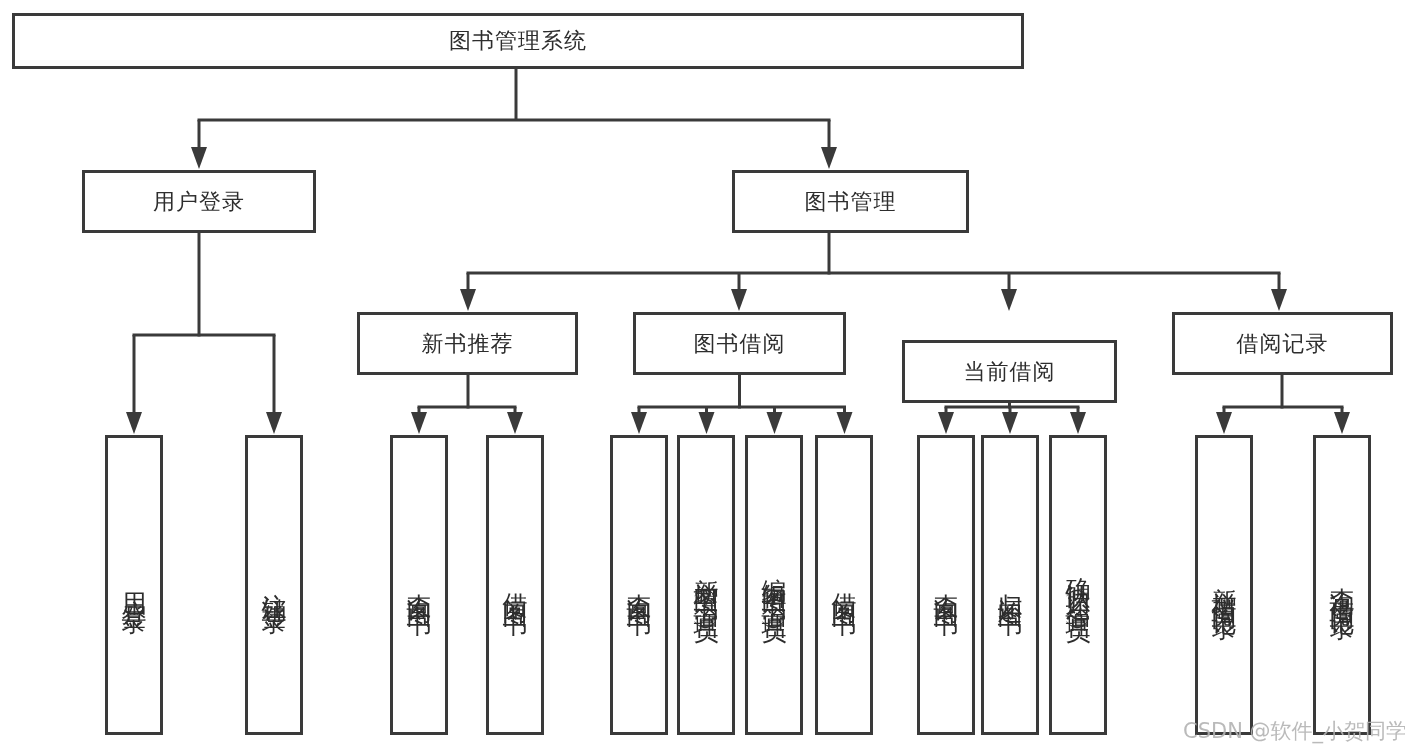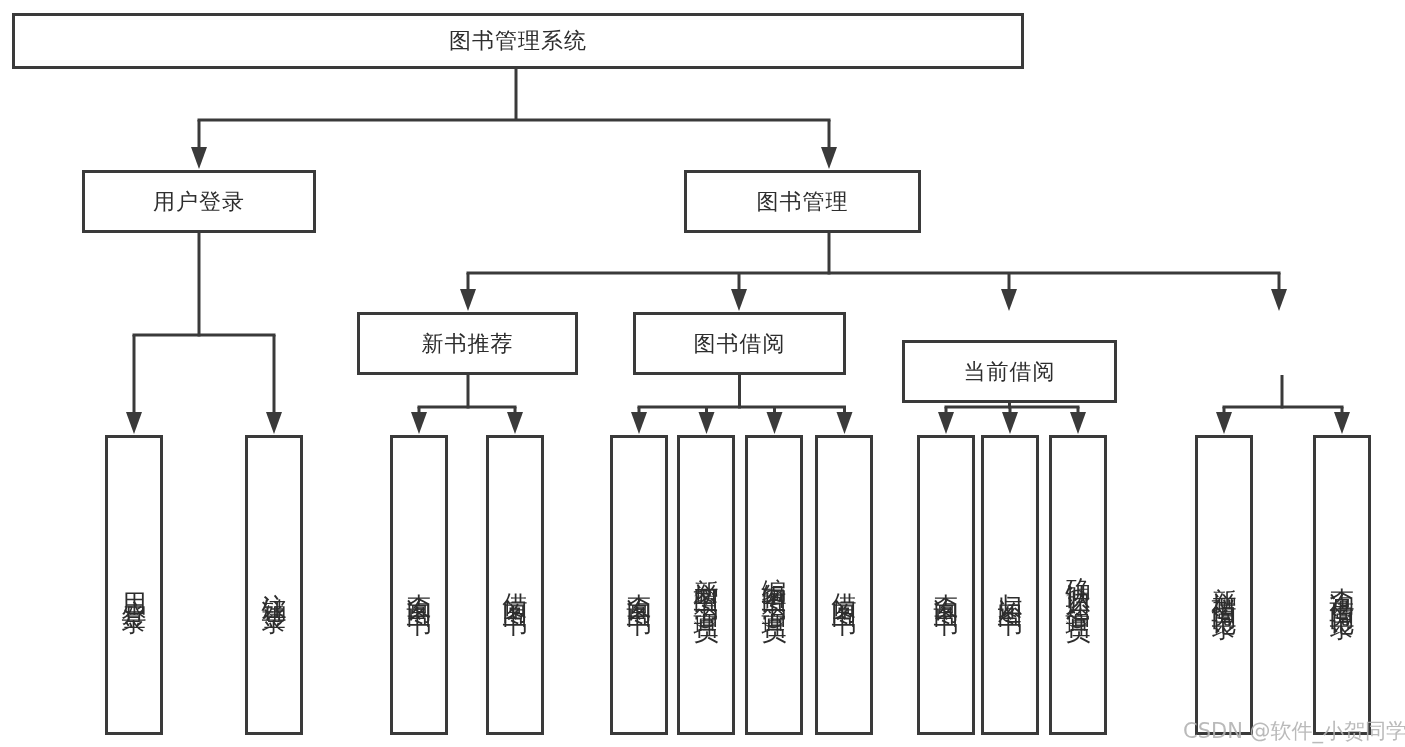--- a/index.html
+++ b/index.html
@@ -134,33 +134,36 @@
     </g>
   </svg>
 
   <div class="node h" style="left:12px; top:13px; width:1012px; height:56px;">
     <span>图书管理系统</span>
   </div>
 
   <div class="node h" style="left:82px; top:170px; width:234px; height:63px;">
     <span>用户登录</span>
   </div>
-  <div class="node h" style="left:684px; top:170px; width:237px; height:63px;">
+  <div class="node h" style="left:732px; top:170px; width:237px; height:63px;">
     <span>图书管理</span>
   </div>
 
   <div class="node h" style="left:633px; top:312px; width:213px; height:63px;">
     <span>图书借阅</span>
   </div>
   <div class="node h" style="left:357px; top:312px; width:221px; height:63px;">
     <span>新书推荐</span>
   </div>
   <div class="node h" style="left:902px; top:312px; width:215px; height:63px;margin-top:28px;">
     <span>当前借阅</span>
   </div>
+  <div class="node h" style="left:1172px; top:312px; width:221px; height:63px;">
+    <span>借阅记录</span>
+  </div>
 
   <div class="node v" style="left:105px; top:435px; width:58px; height:300px;">
     <span class="vtext">用户登录</span>
   </div>
   <div class="node v" style="left:245px; top:435px; width:58px; height:300px;">
     <span class="vtext">注销登录</span>
   </div>
 
   <div class="node v" style="left:390px; top:435px; width:58px; height:300px;">
     <span class="vtext">查询图书</span>

